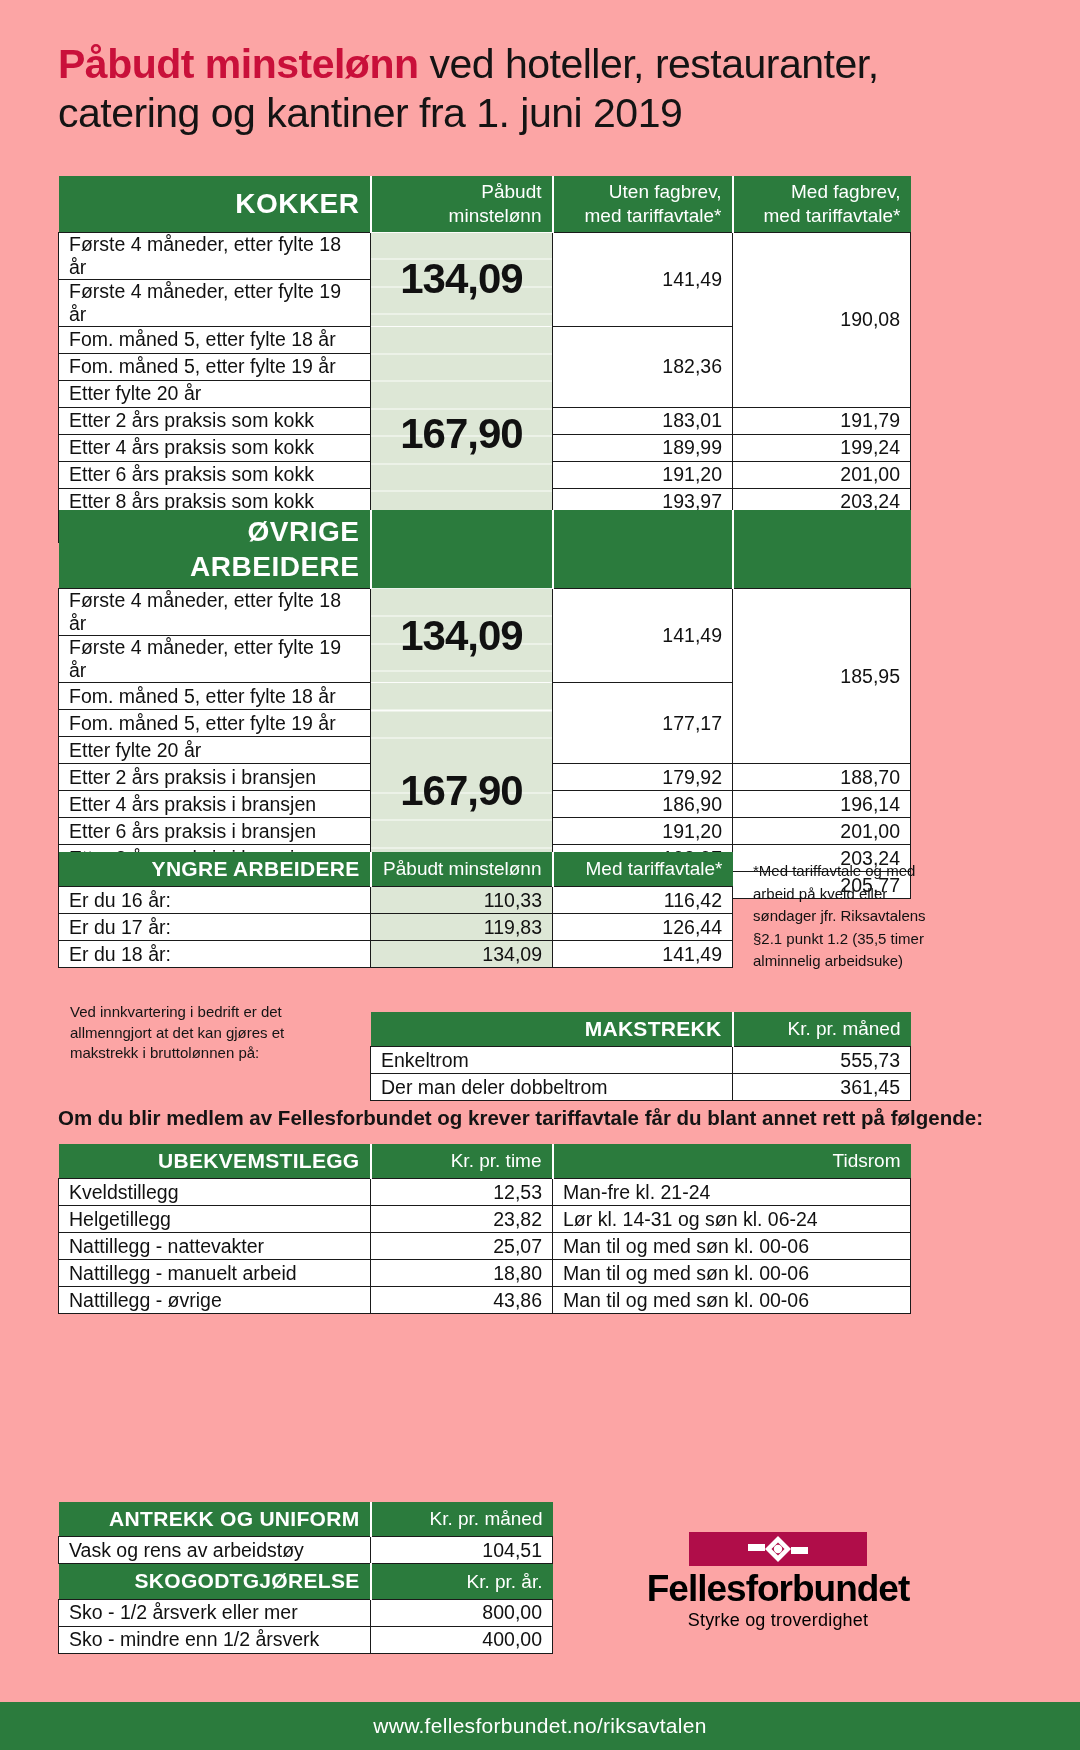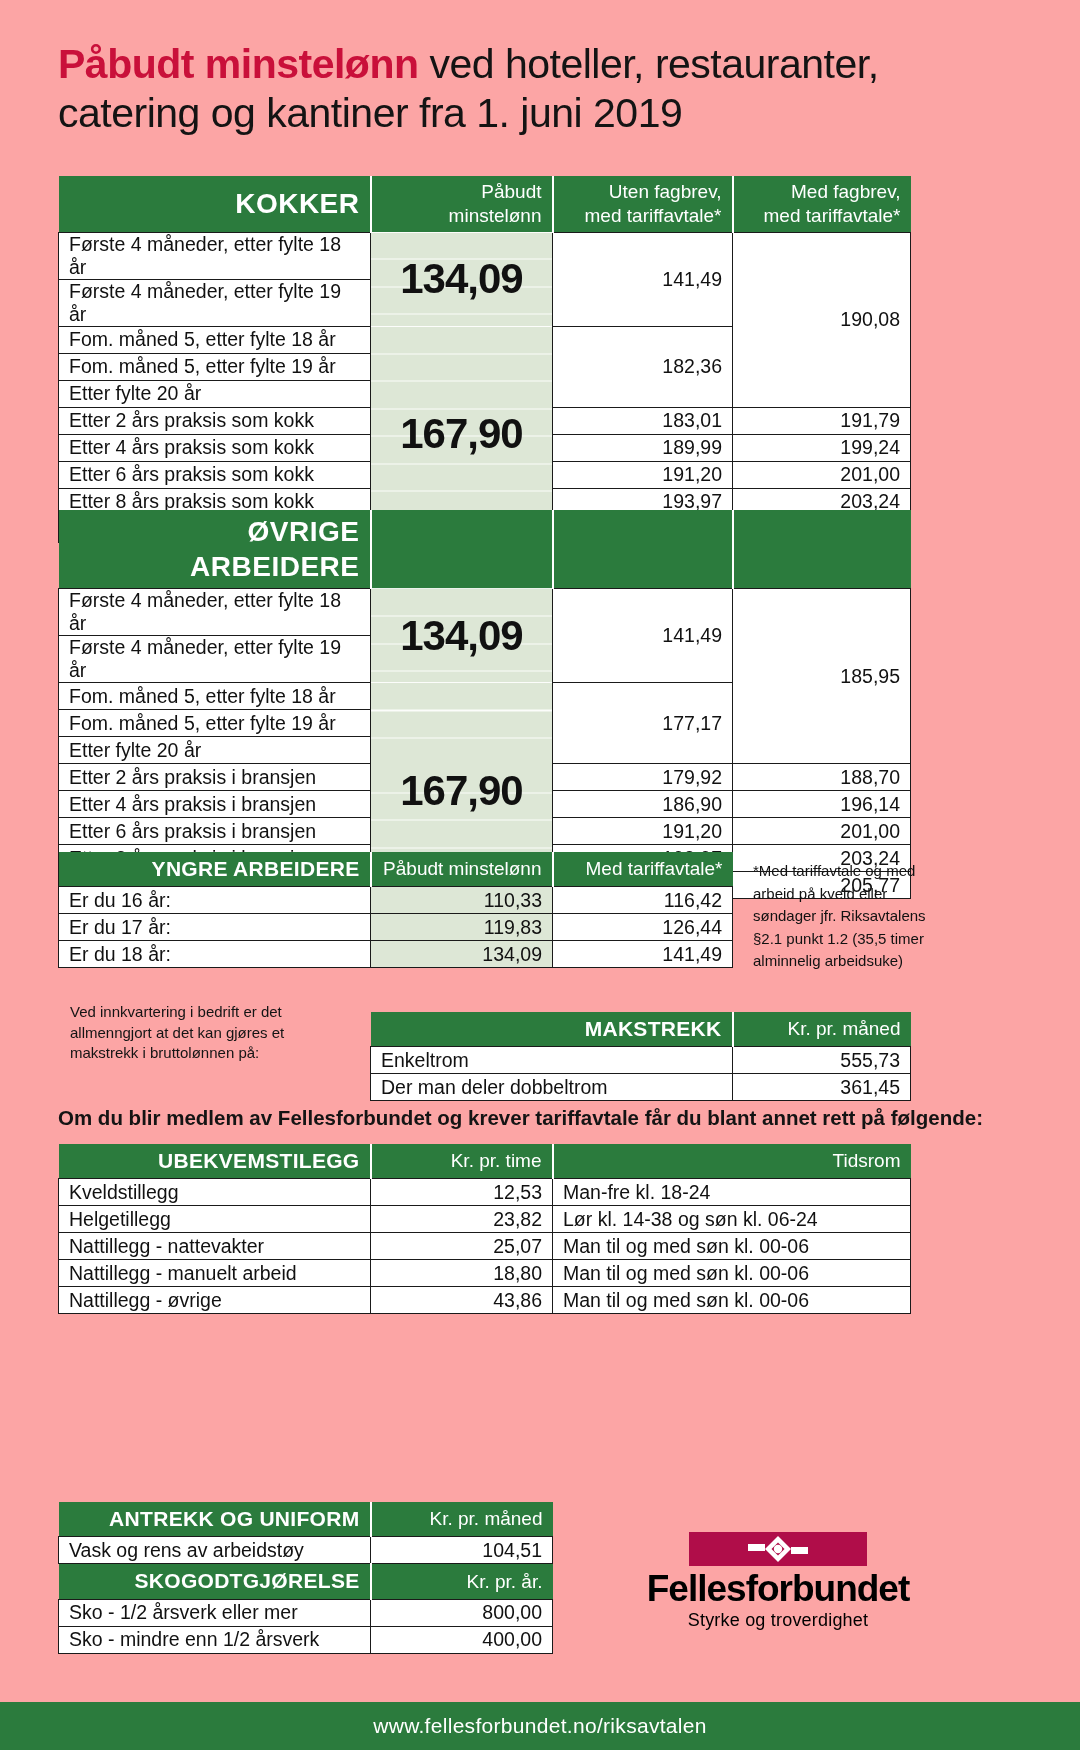--- a/index.html
+++ b/index.html
@@ -271,26 +271,26 @@
       <tr style="height:30px">
         <th class="sttl">UBEKVEMSTILEGG</th>
         <th>Kr. pr. time</th>
         <th>Tidsrom</th>
       </tr>
     </thead>
     <tbody>
       <tr>
         <td class="lbl">Kveldstillegg</td>
         <td class="num">12,53</td>
-        <td class="lbl">Man-fre kl. 18-24</td>
+        <td class="lbl">Man-fre kl. 21-24</td>
       </tr>
       <tr>
         <td class="lbl">Helgetillegg</td>
         <td class="num">23,82</td>
-        <td class="lbl">Lør kl. 14-38 og søn kl. 06-24</td>
+        <td class="lbl">Lør kl. 14-31 og søn kl. 06-24</td>
       </tr>
       <tr>
         <td class="lbl">Nattillegg - nattevakter</td>
         <td class="num">25,07</td>
         <td class="lbl">Man til og med søn kl. 00-06</td>
       </tr>
       <tr>
         <td class="lbl">Nattillegg - manuelt arbeid</td>
         <td class="num">18,80</td>
         <td class="lbl">Man til og med søn kl. 00-06</td>

